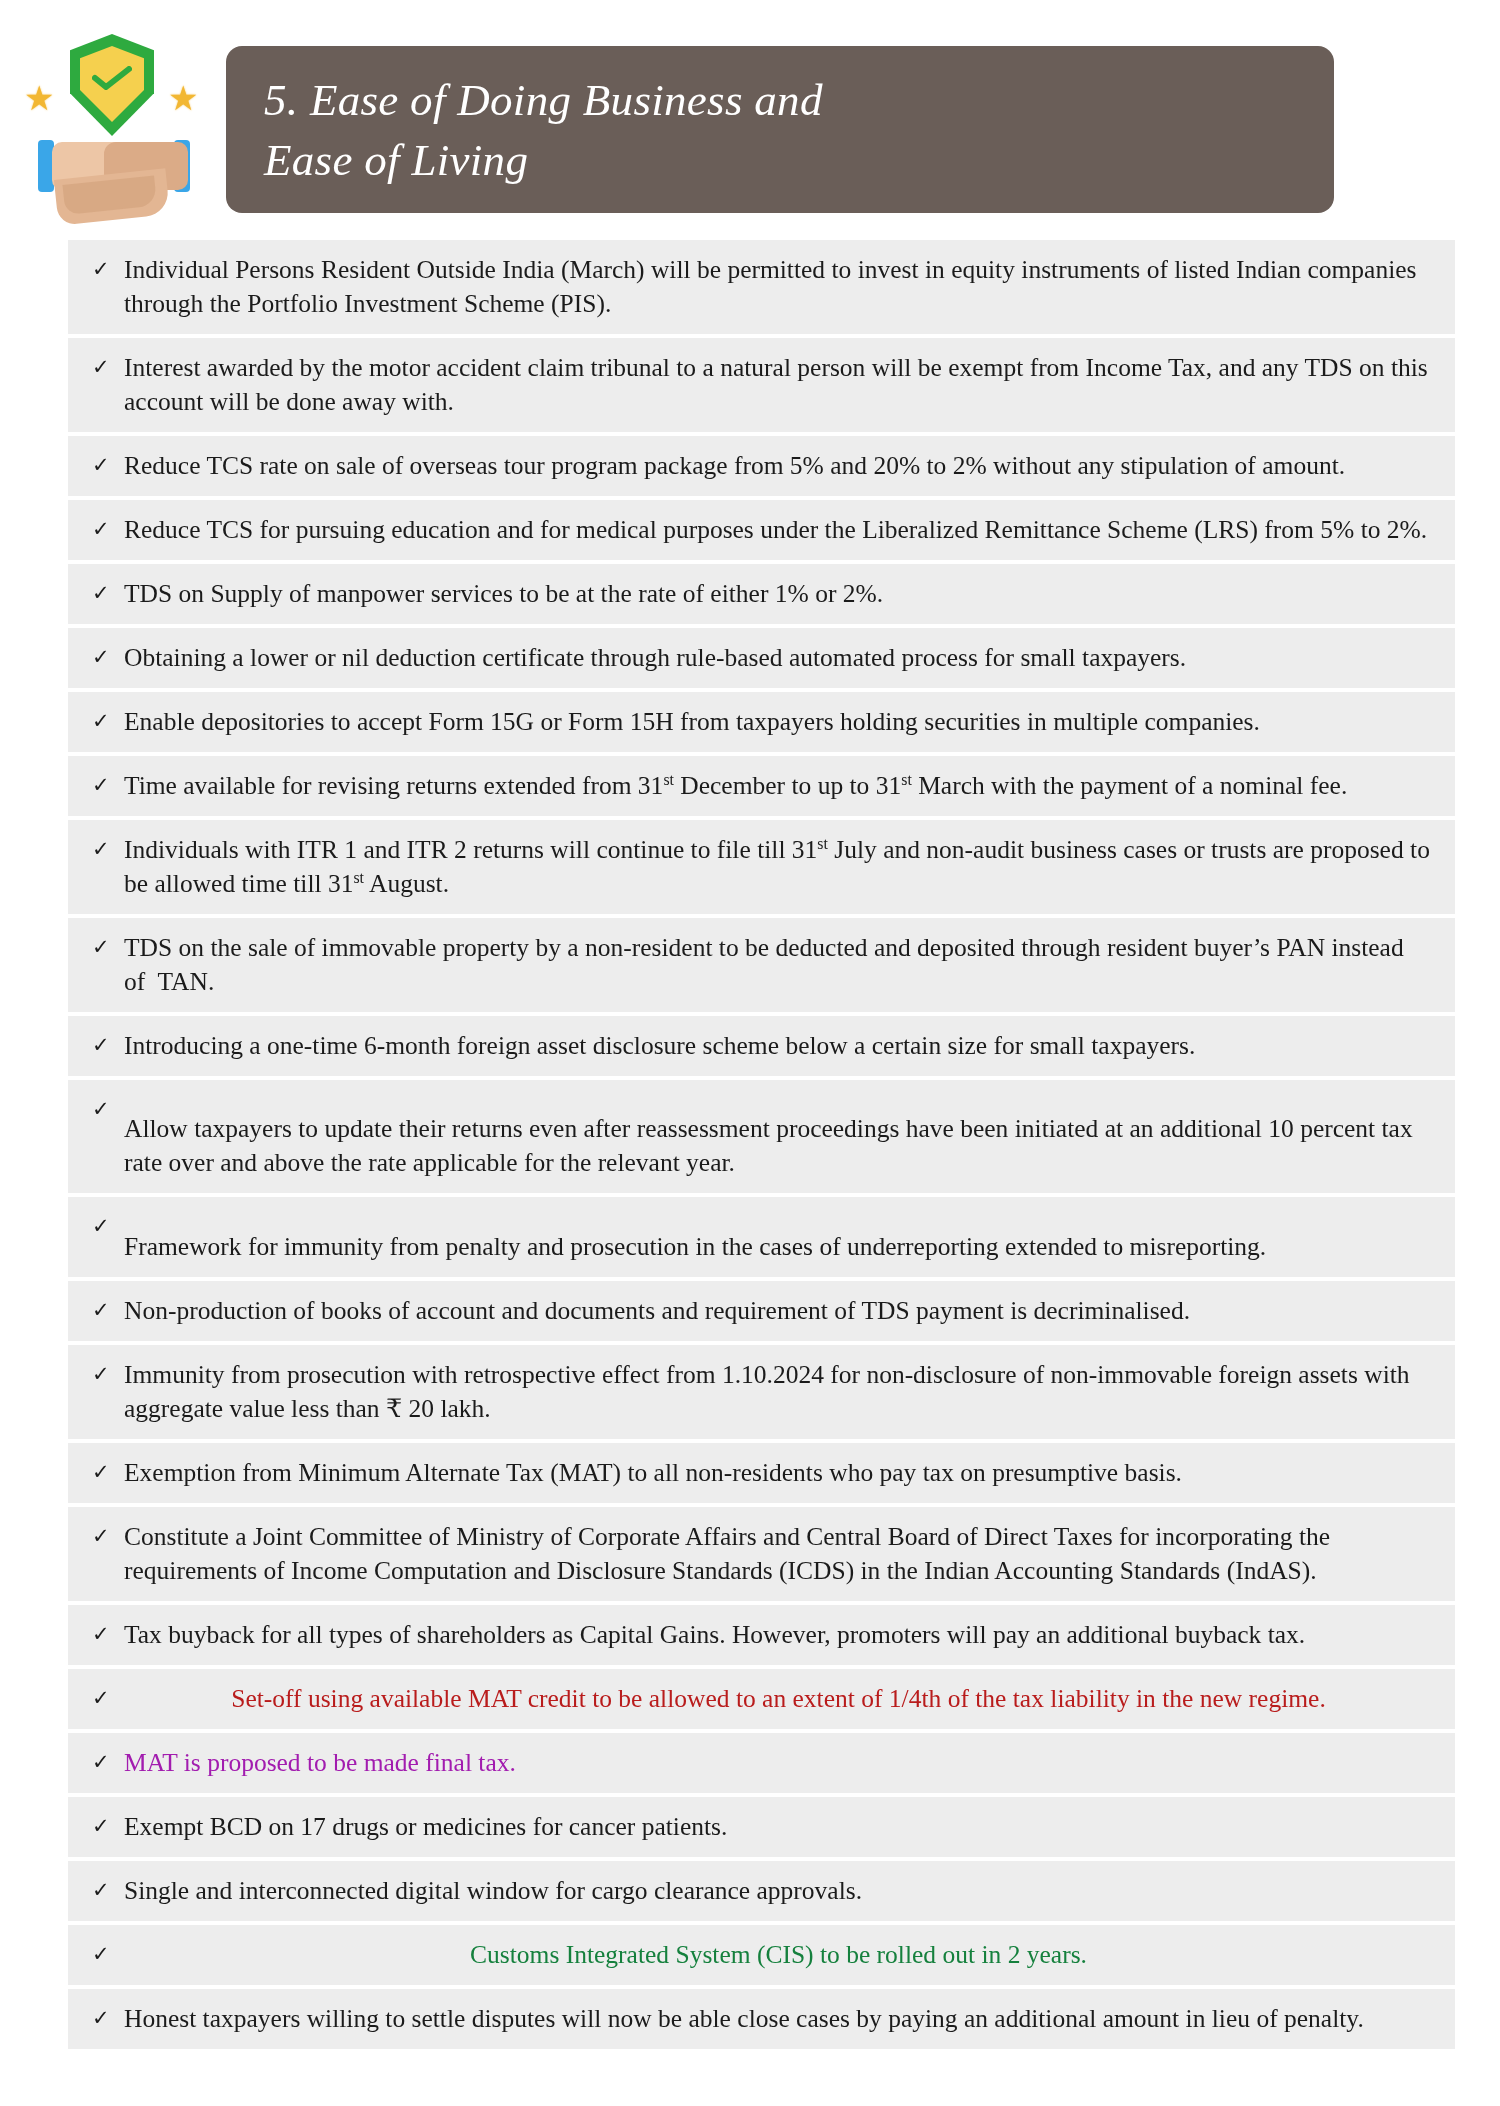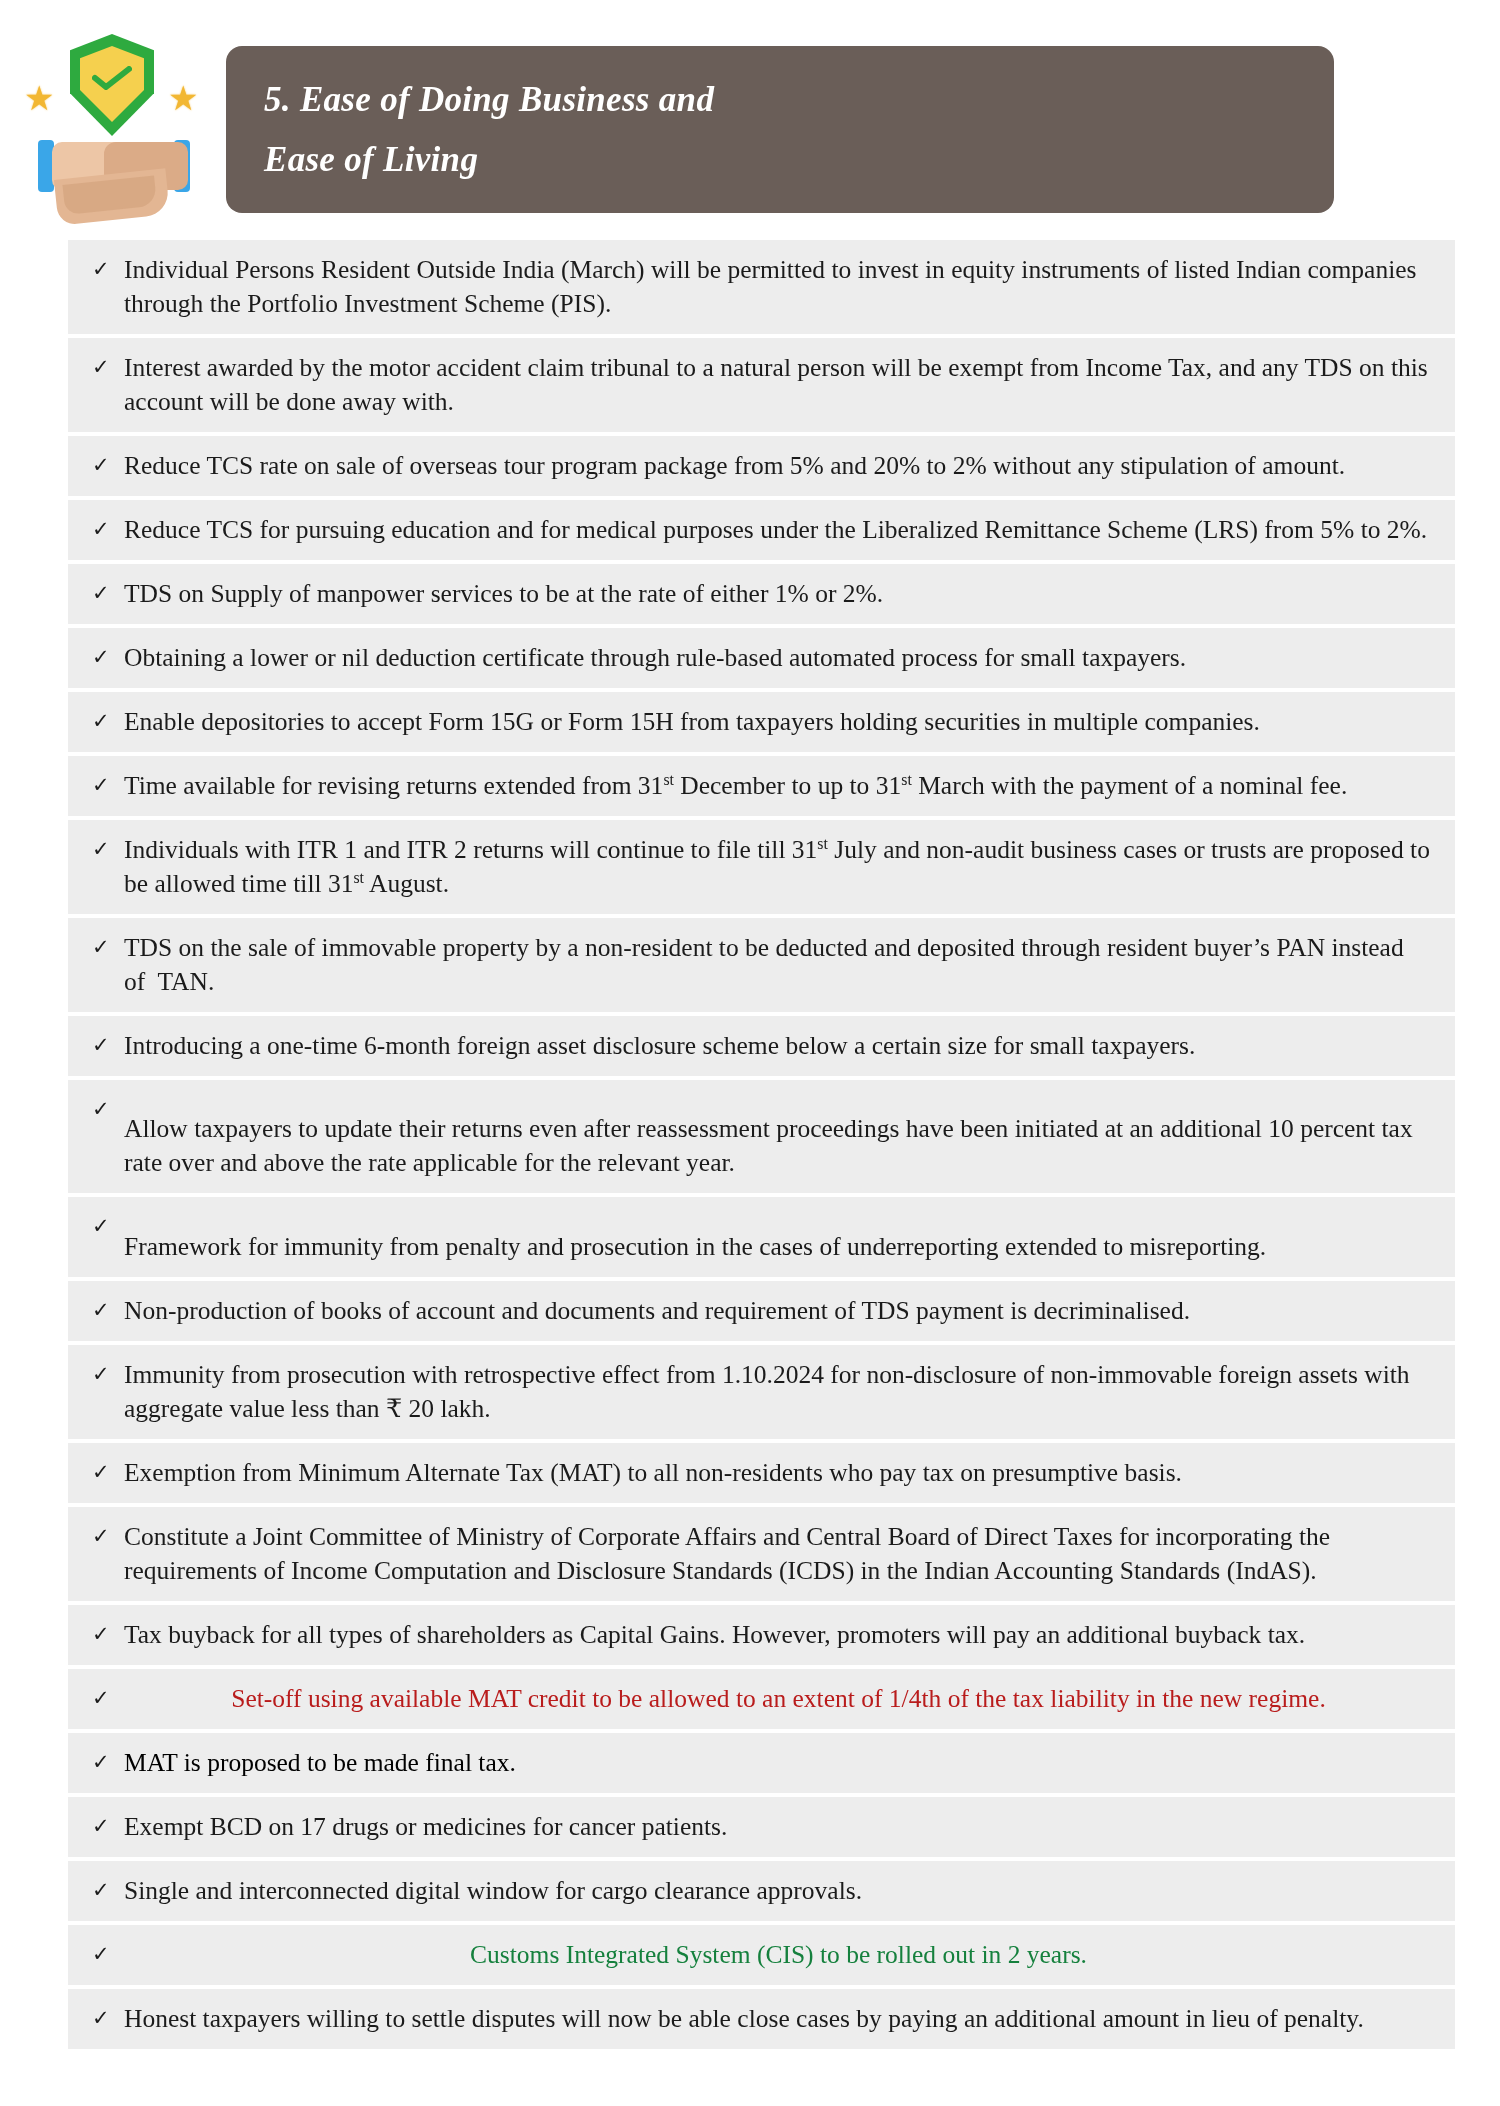--- a/index.html
+++ b/index.html
@@ -127,23 +127,23 @@
     left: 226px;
     top: 46px;
     width: 1108px;
     height: 167px;
     background: #6a5e58;
     border-radius: 16px;
     padding: 24px 0 0 38px;
   }
   .header-line {
     font-family: "Liberation Serif", "DejaVu Serif", serif;
-    font-weight: bold;
+    font-weight: normal;
     font-style: italic;
-    font-size: 35px;
+    font-size: 45px;
     line-height: 60px;
     color: #ffffff;
     letter-spacing: .3px;
     white-space: nowrap;
   }
 
   
   #points-list {
     position: absolute;
     left: 68px;
@@ -283,21 +283,21 @@
     <div class="point-row" style="background: rgb(237, 237, 237);">
       <div class="point-check">✓</div>
       <div class="point-text" style="color: rgb(27, 27, 27);">Tax buyback for all types of shareholders as Capital Gains. However, promoters will pay an additional buyback tax.</div>
     </div>
     <div class="point-row" style="background: rgb(237, 237, 237);">
       <div class="point-check">✓</div>
       <div class="point-text" style="color: #b91c1c; text-align: center;">Set-off using available MAT credit to be allowed to an extent of 1/4th of the tax liability in the new regime.</div>
     </div>
     <div class="point-row" style="background: rgb(237, 237, 237);">
       <div class="point-check">✓</div>
-      <div class="point-text" style="color: #000000;">MAT is proposed to be made final tax.</div>
+      <div class="point-text" style="color: #a21caf;">MAT is proposed to be made final tax.</div>
     </div>
     <div class="point-row" style="background: rgb(237, 237, 237);">
       <div class="point-check">✓</div>
       <div class="point-text" style="color: rgb(27, 27, 27);">Exempt BCD on 17 drugs or medicines for cancer patients.</div>
     </div>
     <div class="point-row" style="background: rgb(237, 237, 237);">
       <div class="point-check">✓</div>
       <div class="point-text" style="color: rgb(27, 27, 27);">Single and interconnected digital window for cargo clearance approvals.</div>
     </div>
     <div class="point-row" style="background: rgb(237, 237, 237);">

